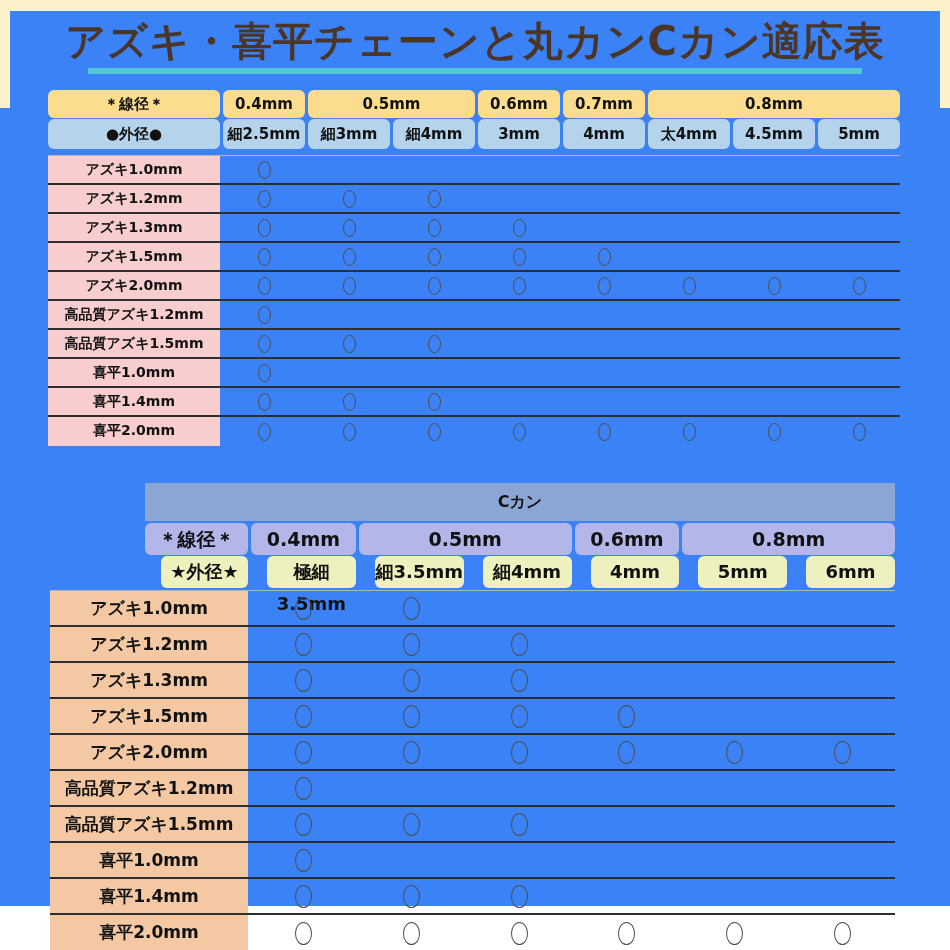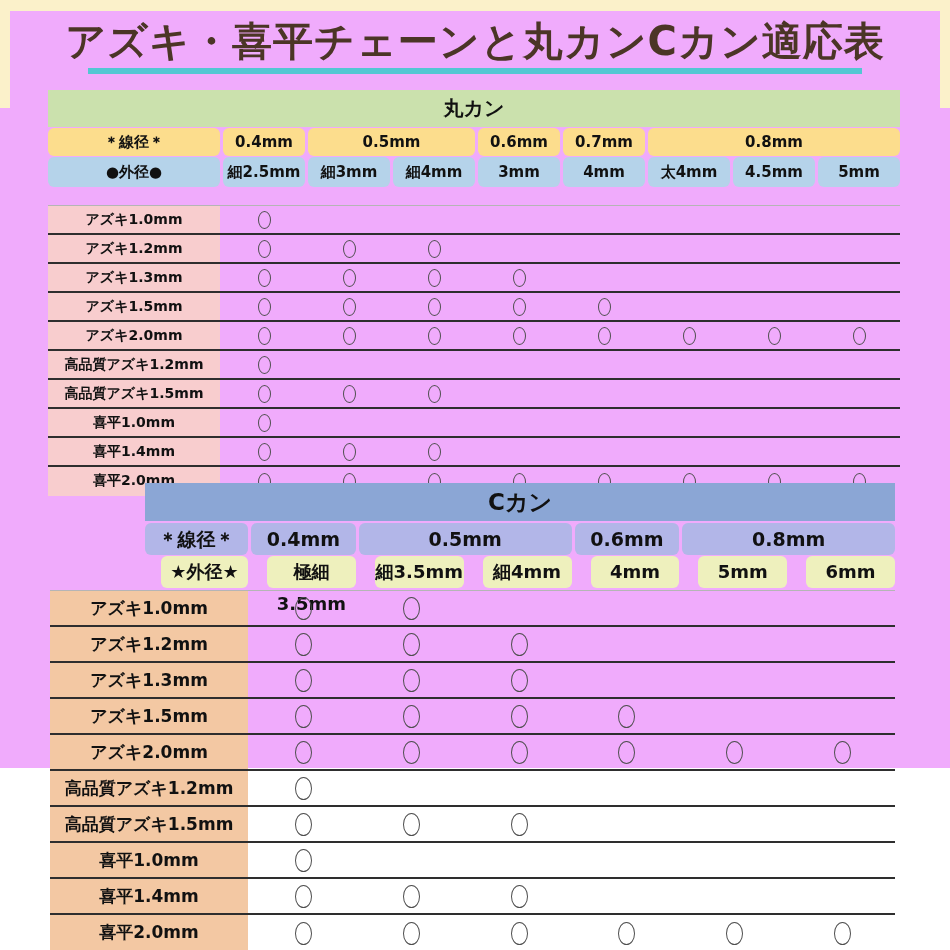--- a/index.html
+++ b/index.html
@@ -1,54 +1,54 @@
 <!DOCTYPE html>
 <html><head>
 <meta charset="utf-8">
 <style>
   * { margin:0; padding:0; box-sizing:border-box; }
   html,body { width:950px; height:950px; background:#ffffff; overflow:hidden;
               font-family:"DejaVu Sans", sans-serif; }
-  .page { position:relative; width:950px; height:768px; background:#f0abfc; }
+  .page { position:relative; width:950px; height:906px; background:#3b82f6; }
 
   
   .frame-top  { position:absolute; left:0; top:0; width:950px; height:11px; background:#fbf1ca; }
   .frame-left { position:absolute; left:0; top:0; width:10px; height:108px; background:#fbf1ca; }
   .frame-right{ position:absolute; right:0; top:0; width:10px; height:108px; background:#fbf1ca; }
 
   
   .title-wrap { position:absolute; left:0; top:16px; width:950px; text-align:center; }
   .page-title { font-size:40px; font-weight:bold; color:#4b3526; letter-spacing:1px; line-height:50px; }
   .title-underline { position:absolute; left:88px; top:52px; width:774px; height:6px; background:#53c7d3; }
 
   
   .t1 { position:absolute; left:48px; top:90px; width:852px; }
   .t1-title { height:37px; line-height:37px; background:#cbe1ad; text-align:center;
               font-size:20px; font-weight:bold; color:#111; margin-bottom:1px; }
   .t1-row { display:grid; grid-template-columns:172px repeat(8,1fr); column-gap:3px; }
   .t1-wire  { margin-bottom:1px; }
-  .t1-outer { margin-bottom:18px; }
+  .t1-outer { margin-bottom:6px; }
   .t1-wire .cell  { background:#fcdd8d; height:28px; line-height:28px; }
   .t1-outer .cell { background:#b5d3ea; height:30px; line-height:30px; }
   .cell { text-align:center; font-weight:bold; font-size:15px; color:#111;border-radius:6px; }
   .sp2 { grid-column:span 2; } .sp3 { grid-column:span 3; }
 
   .t1-body { border-top:1px solid #b5b5b5; }
   .t1-body .body-row { display:grid; grid-template-columns:172px repeat(8,1fr); column-gap:3px;
                        height:29px; border-bottom:2px solid #2e2e2e; }
   .t1-body .body-row.last { border-bottom:none; }
   .t1-body .row-label { background:#f8cdce; text-align:center; font-weight:bold;
                         font-size:14px; color:#111; line-height:27px; }
   .mark-cell { display:flex; align-items:center; justify-content:center; }
   .circle1 { display:block; width:13px; height:18px; border:1.5px solid #4f4f4f; border-radius:50%; }
 
   
   .t2-header { position:absolute; left:145px; top:483px; width:750px; }
   .t2-title { height:38px; line-height:38px; background:#8ba6d5; text-align:center;
-              font-size:23px; font-weight:bold; color:#111; margin-bottom:2px; }
+              font-size:16px; font-weight:bold; color:#111; margin-bottom:2px; }
   .t2-row { display:grid; grid-template-columns:103px repeat(6,1fr); column-gap:3px; }
   .t2-wire  { margin-bottom:1px; }
   .t2-wire .cell  { background:#b2b6e8; height:32px; line-height:32px; font-size:19px; }
   .t2-outer .cell { background:#eef0bd; height:32px; line-height:32px; font-size:18px;margin-left:16px; }
 
   .t2-body { position:absolute; left:50px; top:590px; width:845px; border-top:1px solid #b5b5b5; }
   .t2-body .body-row { display:grid; grid-template-columns:198px repeat(6,1fr); column-gap:3px;
                        height:36px; border-bottom:2px solid #2e2e2e; }
   .t2-body .body-row.last { border-bottom:none; }
   .t2-body .row-label { background:#f3c8a3; text-align:center; font-weight:bold;
@@ -63,21 +63,20 @@
   <div class="frame-top"></div>
   <div class="frame-left"></div>
   <div class="frame-right"></div>
 
   <div class="title-wrap">
     <div class="title-underline"></div>
     <div class="page-title">アズキ・喜平チェーンと丸カンCカン適応表</div>
   </div>
 
   <div class="t1">
-    <div class="t1-title">丸カン</div>
 
     <div class="t1-row t1-wire">
       <div class="cell">＊線径＊</div>
       <div class="cell">0.4mm</div>
       <div class="cell sp2">0.5mm</div>
       <div class="cell">0.6mm</div>
       <div class="cell">0.7mm</div>
       <div class="cell sp3">0.8mm</div>
     </div>
 

